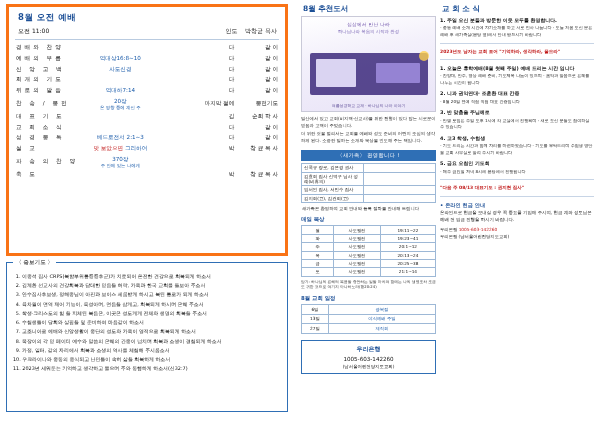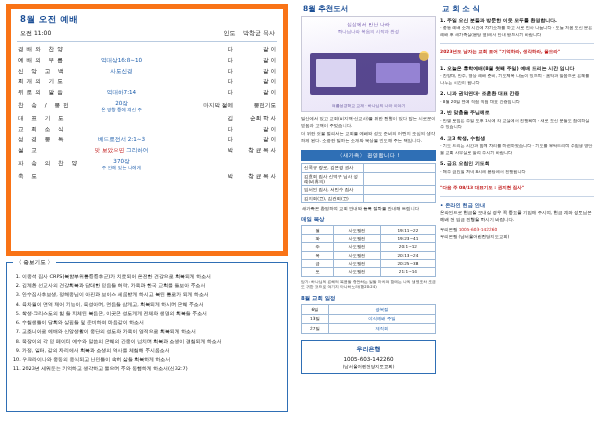--- a/index.html
+++ b/index.html
@@ -4,21 +4,21 @@
 <style>
   html,body{margin:0;padding:0;background:#ffffff;}
   body{width:600px;height:424px;font-family:"DejaVu Sans","Liberation Sans",sans-serif;font-size:5px;color:#111;}
   .page{position:relative;width:600px;height:424px;display:flex;gap:0;}
   .panel{position:relative;box-sizing:border-box;}
   .left{width:293px;padding:4px 5px 4px 6px;}
   .divider{width:4px;}
   .right{width:303px;padding:4px 6px 20px 4px;display:flex;gap:4px;}
 
   
-  .l-border{border:5px solid #f97316;box-sizing:border-box;width:100%;height:252px;padding:4px 6px;position:relative;}
+  .l-border{border:3px solid #f97316;box-sizing:border-box;width:100%;height:252px;padding:4px 6px;position:relative;}
   .l-title{color:#1c4f96;font-weight:bold;font-size:8.5px;letter-spacing:.5px;margin:1px 0 3px 3px;}
   .l-sub{display:flex;justify-content:space-between;font-size:6px;color:#111;margin:0 2px 3px 3px;}
   .l-sub .lead{color:#111;}
   .hr-thin{border-top:1px solid #b9cbe0;margin:2px 0 3px 0;}
   table.order{width:100%;border-collapse:collapse;font-size:5.6px;}
   table.order td{padding:1.35px 1px;vertical-align:middle;}
   td.c1{width:20%;color:#111;letter-spacing:3px;white-space:nowrap;}
   td.c2{width:33%;color:#1658a8;text-align:center;}
   td.c3{width:30%;text-align:right;color:#111;padding-right:6px;}
   td.c4{width:17%;text-align:right;color:#111;white-space:nowrap;}

